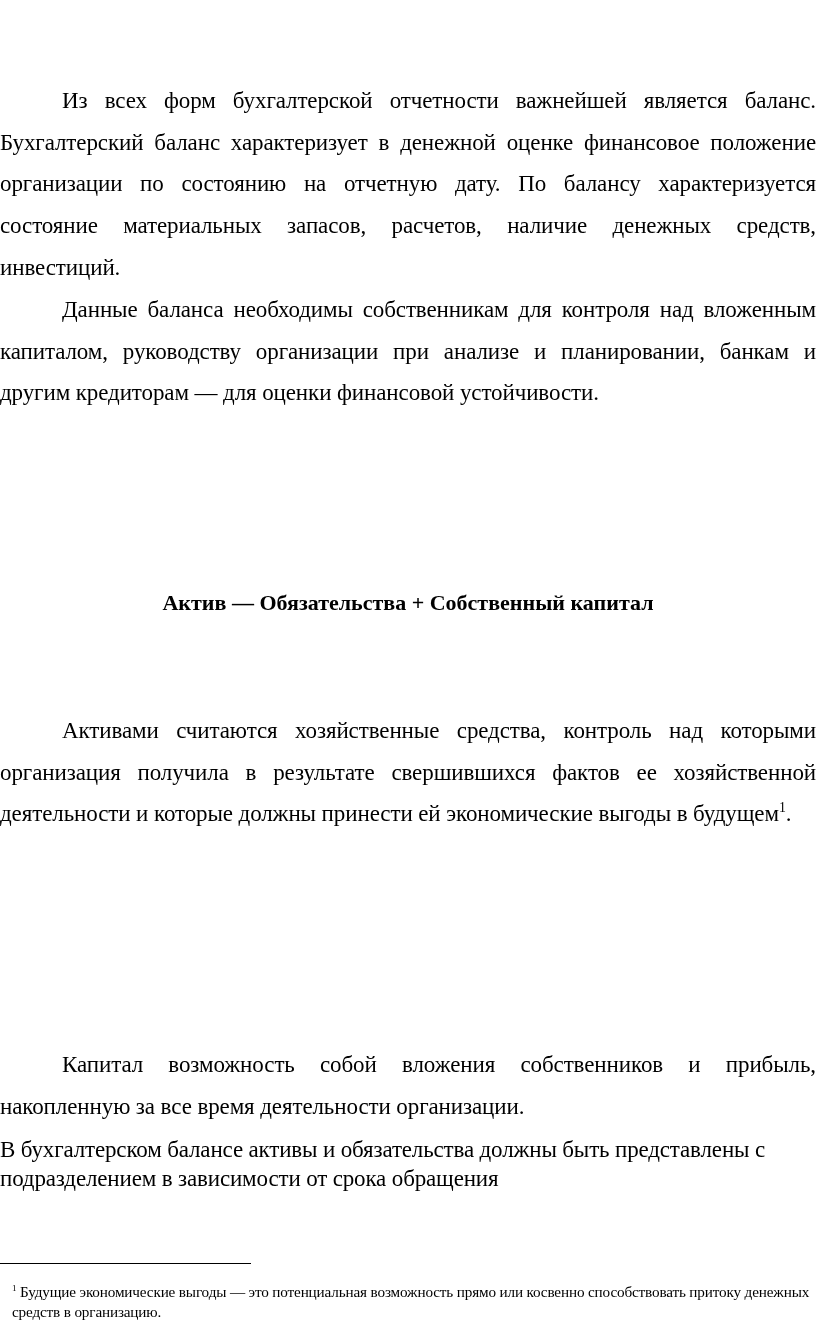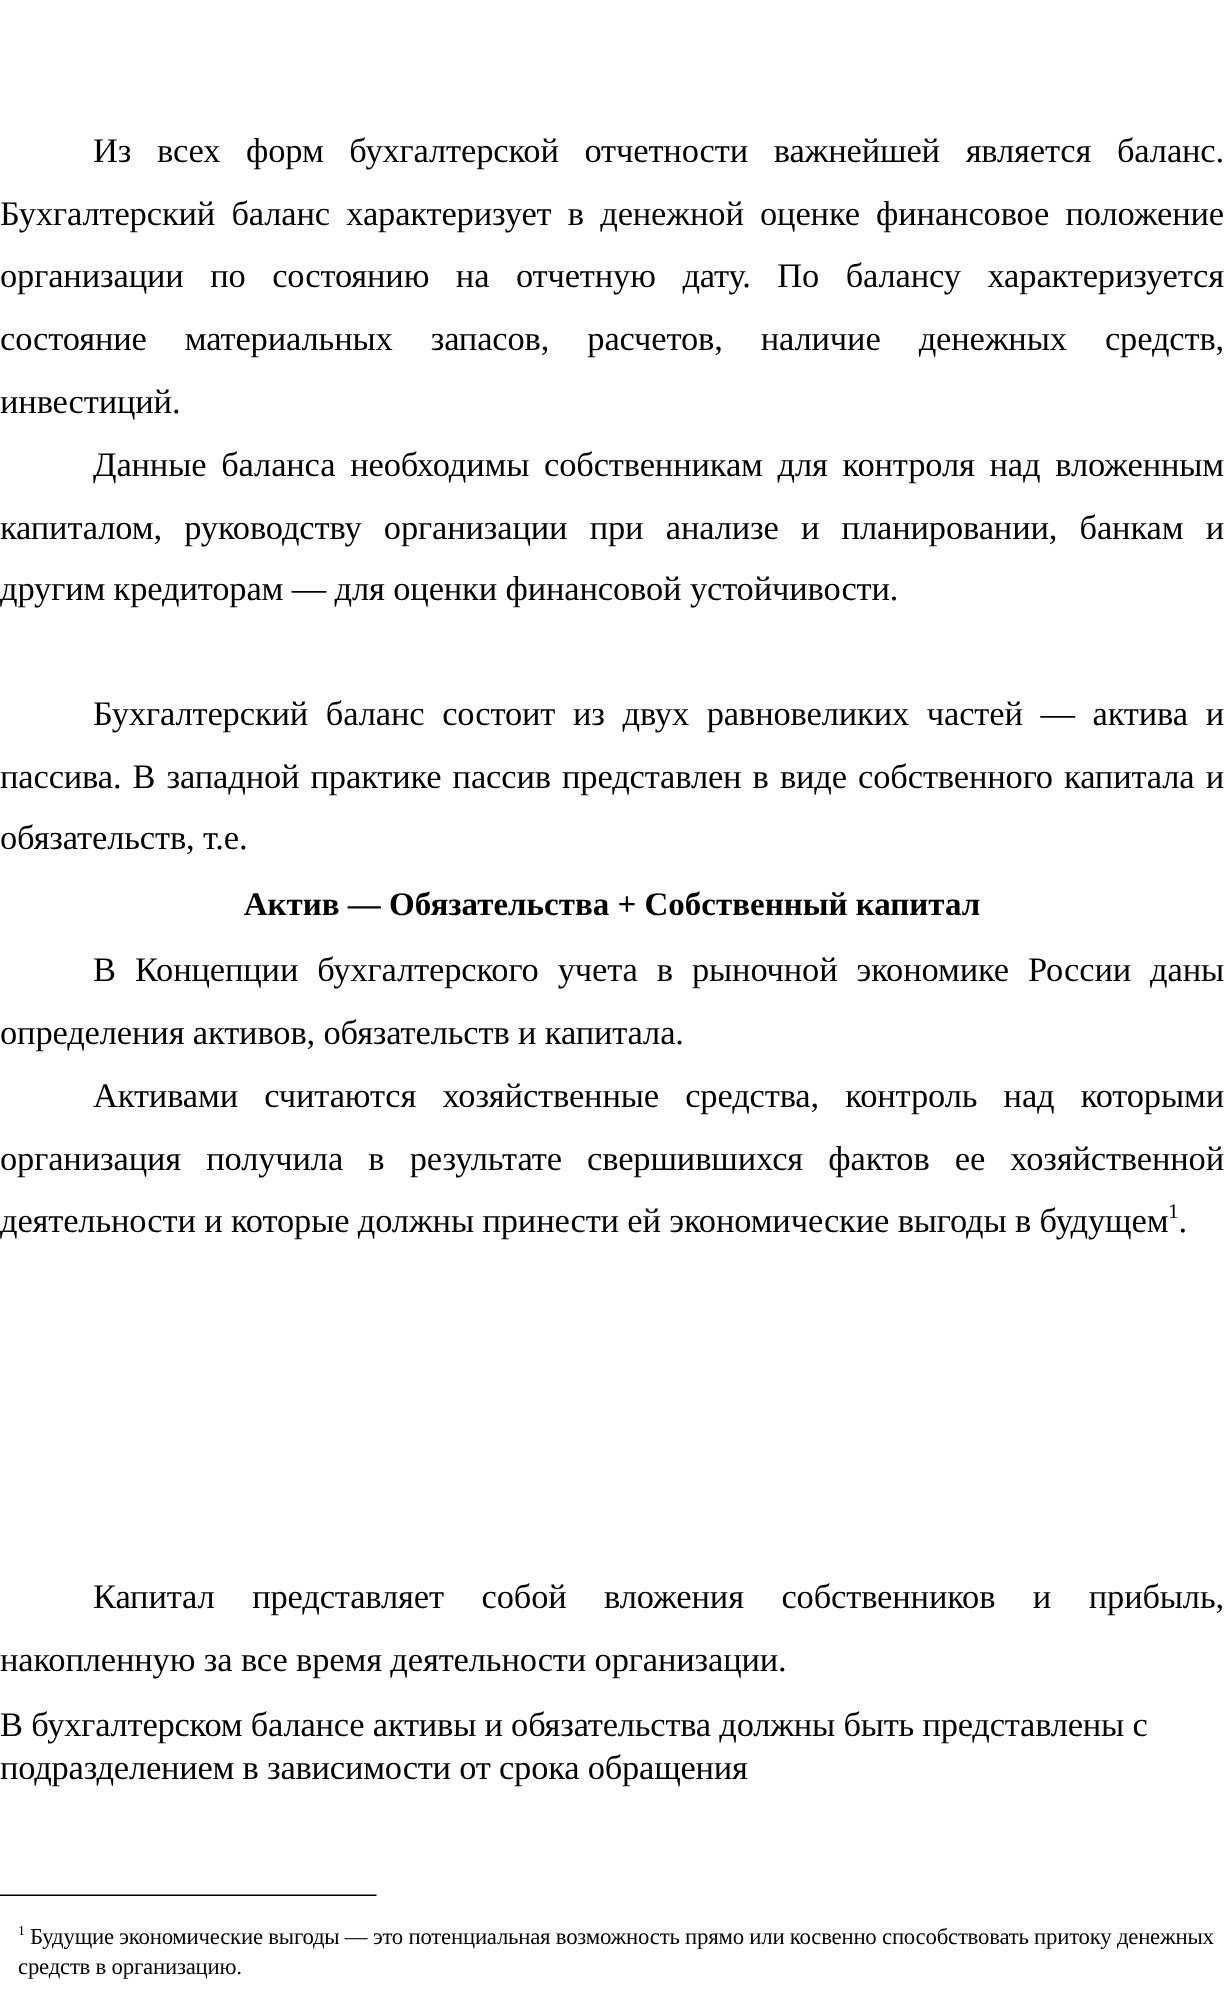--- a/index.html
+++ b/index.html
@@ -92,30 +92,28 @@
 </head>
 <body>
 
 <div class="page">
 
 
   <p class="para" style="top:289px;">Данные баланса необходимы собственникам для контроля над вложенным капиталом, руководству организации при анализе и планировании, банкам и другим кредиторам — для оценки финансовой устойчивости.</p>
 
   <p class="para" style="top:80px;">Из всех форм бухгалтерской отчетности важнейшей является баланс. Бухгалтерский баланс характеризует в денежной оценке финансовое положение организации по состоянию на отчетную дату. По балансу характеризуется состояние материальных запасов, расчетов, наличие денежных средств, инвестиций.</p>
 
-  <p class="para" style="top:455px;">Бухгалтерский баланс состоит из двух равновеликих частей — актива и пассива. В западной практике пассив представлен в виде собственного капитала и обязательств, т.е.</p>
 
   <div class="formula" style="left:-45px;">Актив — Обязательства + Собственный капитал</div>
 
-  <p class="para" style="top:626px;">В Концепции бухгалтерского учета в рыночной экономике России даны определения активов, обязательств и капитала.</p>
 
   <p class="para" style="top:710px;"><span>Активами считаются хозяйственные средства, контроль над которыми организация получила в результате свершившихся фактов ее хозяйственной деятельности и которые должны принести ей экономические выгоды в будущем</span><sup>1</sup><span>.</span></p>
 
 
-  <p class="para" style="top:1044px;">Капитал представляет собой вложения собственников и прибыль, накопленную за все время деятельности организации.</p>
+  <p class="para" style="top:1044px;">Капитал возможность собой вложения собственников и прибыль, накопленную за все время деятельности организации.</p>
 
   <p class="plain">В бухгалтерском балансе активы и обязательства должны быть представлены с подразделением в зависимости от срока обращения</p>
 
   <div class="footnote-rule"></div>
 
   <p class="footnote"><sup>1</sup><span> Будущие экономические выгоды — это потенциальная возможность прямо или косвенно способствовать притоку денежных средств в организацию.</span></p>
 
 </div>
 
 </body></html>

